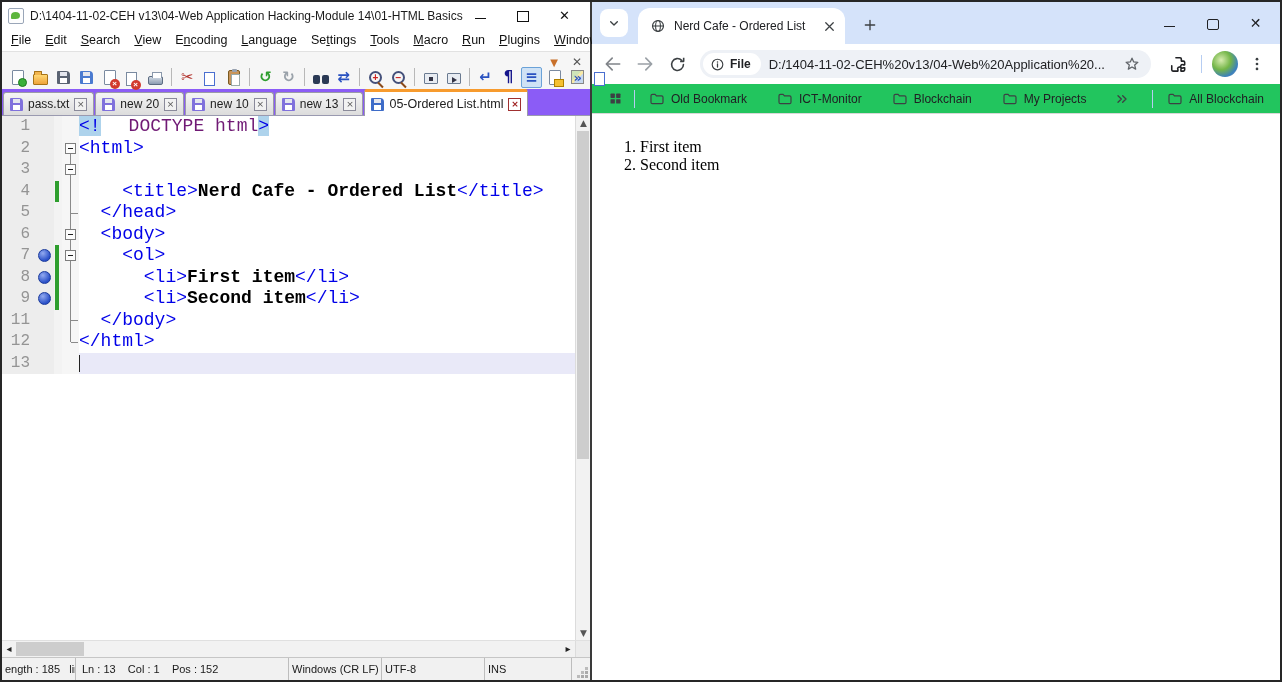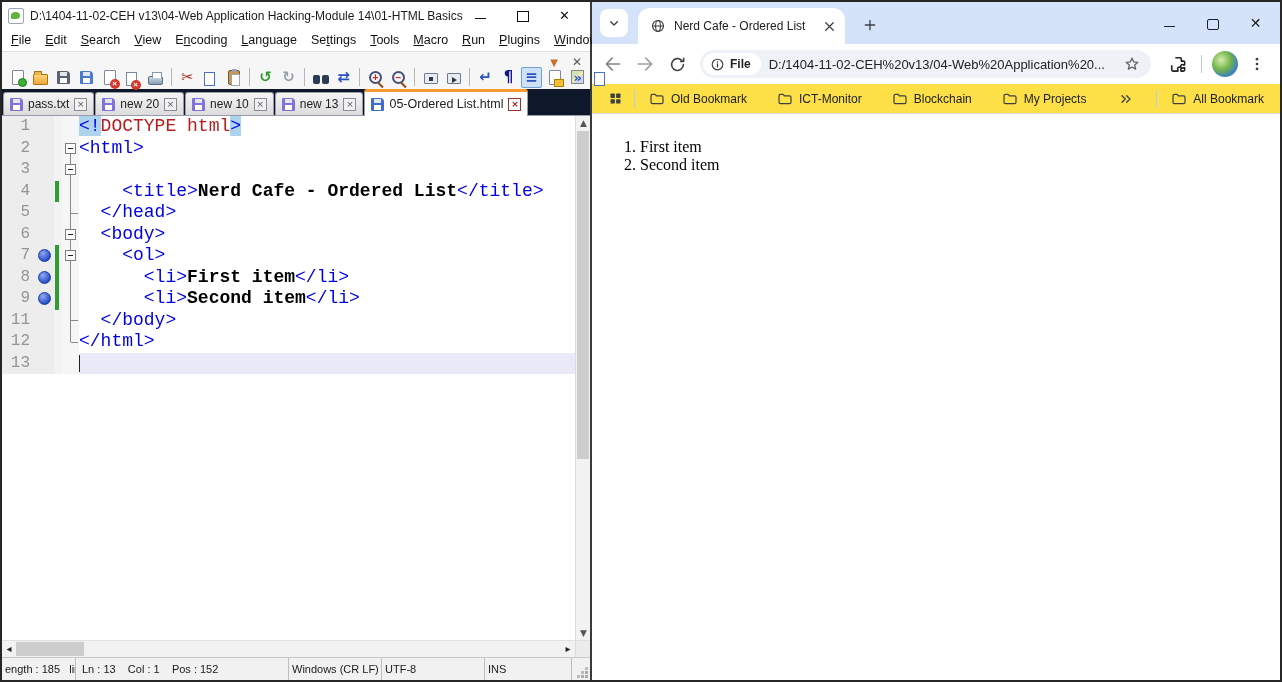--- a/index.html
+++ b/index.html
@@ -54,21 +54,21 @@
   .k-binoc{width:16px;height:9px;position:relative;margin-top:5px;}
   .k-binoc::before,.k-binoc::after{content:"";position:absolute;top:0;width:7px;height:9px;background:#2b3a55;border-radius:2px;}
   .k-binoc::before{left:0;}.k-binoc::after{right:0;}
   .k-zoom{width:13px;height:13px;border:2px solid #44507a;border-radius:50%;position:relative;color:#c22;font:bold 10px/9px "Liberation Sans",sans-serif;text-align:center;}
   .k-zoom::after{content:"";position:absolute;right:-4px;bottom:-4px;width:7px;height:2px;background:#8a4a1a;transform:rotate(45deg);}
   .k-macro{width:14px;height:11px;background:#e8ecf2;border:1px solid #6a7a90;border-radius:1px;position:relative;margin-top:3px;}
   .k-macro::after{content:"";position:absolute;left:4px;top:3px;width:4px;height:4px;background:#334;}
   .k-macro.play::after{width:0;height:0;background:none;border-left:5px solid #334;border-top:3px solid transparent;border-bottom:3px solid transparent;}
   .k-map{width:13px;height:14px;border:1px solid #888;background:linear-gradient(135deg,#cfe4b8 0 40%,#f7e9a8 40% 58%,#c5d8f0 58%);}
 
-  .np-tabbar{height:27px;background:#0f172a;display:flex;align-items:flex-end;padding-left:1px;flex:none;border-bottom:1px solid #9a9ab0;}
+  .np-tabbar{height:27px;background:#8b5cf6;display:flex;align-items:flex-end;padding-left:1px;flex:none;border-bottom:1px solid #9a9ab0;}
   .np-tab{height:23px;display:flex;align-items:center;gap:5px;padding:0 6px;background:linear-gradient(#f5f5f5,#dcdcdc);
           border:1px solid #9a9aa8;border-bottom:none;border-radius:3px 3px 0 0;font-size:12px;color:#222;margin-right:1px;flex:none;}
   .np-tab.active{height:27px;background:#fff;border-top:3px solid #f79b2e;margin-bottom:-1px;font-size:12.5px;}
   .tab-close{width:13px;height:13px;border:1px solid #8a8a9a;background:#f2f2f2;font-size:9px;line-height:11px;text-align:center;color:#555;font-family:"DejaVu Sans",sans-serif;}
   .np-tab.active .tab-close{border-color:#a03030;color:#a02020;background:#fff;font-weight:bold;}
 
   .np-editor{flex:1;display:flex;background:#fff;overflow:hidden;position:relative;}
   .np-gutter-area{flex:1;overflow:hidden;font-family:"Liberation Mono",monospace;}
   .ed-line{display:flex;height:21.5px;align-items:stretch;}
   .ln{width:34px;flex:none;text-align:right;padding-right:6px;color:#949494;background:#ededed;font-size:16px;line-height:21.5px;}
@@ -79,21 +79,21 @@
   .chc .cb{position:absolute;left:1px;top:0;bottom:0;width:4px;background:#2e9e2e;}
   .fold{width:17px;flex:none;background:#f6f6f6;position:relative;}
   .fold .vl{position:absolute;left:8px;width:1px;background:#8a8a8a;}
   .fold .stub{position:absolute;left:9px;top:50%;width:7px;height:1px;background:#8a8a8a;}
   .fold .fbx{position:absolute;left:3px;top:50%;margin-top:-5.5px;width:11px;height:11px;background:#fcfcfc;border:1px solid #7e7e7e;}
   .fold .fbx::after{content:"";position:absolute;left:2px;top:4px;width:5px;height:1px;background:#202020;}
   .code{flex:1;white-space:pre;font-size:18px;line-height:21.5px;color:#111;position:relative;}
   .code.cur{background:#e9e9f8;}
   .caret{position:absolute;left:0;top:2px;bottom:2px;width:1px;background:#222;}
   .sg-tag{color:#0000e8;}
-  .sg-plain{color:#b91c1c;}
+  .sg-plain{color:#701a75;padding-left:28px;}
   .sg-bold{color:#000;font-weight:bold;}
   .sg-hltag{color:#0000e8;background:#aed3ec;}
 
   .np-vscroll{width:15px;flex:none;background:#f2f2f2;border-left:1px solid #dcdcdc;position:relative;}
   .vs-up,.vs-dn{position:absolute;left:0;width:15px;height:14px;color:#555;font-size:9px;text-align:center;line-height:14px;font-family:"DejaVu Sans",sans-serif;}
   .vs-up{top:0;}.vs-dn{bottom:0;}
   .vs-thumb{position:absolute;left:1px;width:12px;top:15px;height:328px;background:#cdcdcd;}
 
   .np-hscroll{height:17px;background:#f2f2f2;border-top:1px solid #e0e0e0;display:flex;flex:none;position:relative;}
   .hs-left,.hs-right{width:14px;color:#222;font-size:10px;text-align:center;line-height:16px;flex:none;font-family:"DejaVu Sans",sans-serif;}
@@ -123,21 +123,21 @@
   .br-toolbar{height:40px;background:#fff;display:flex;align-items:center;padding:0 10px 0 8px;gap:6px;flex:none;}
   .nav-btn{width:26px;height:26px;display:flex;align-items:center;justify-content:center;flex:none;border-radius:50%;}
   .omnibox{flex:1;height:28px;background:#eef1f6;border-radius:14px;display:flex;align-items:center;padding:0 10px 0 3px;gap:8px;min-width:0;margin:0 8px 0 4px;}
   .ob-chip{height:22px;background:#fff;border-radius:11px;display:flex;align-items:center;gap:5px;padding:0 10px 0 7px;flex:none;}
   .ob-chip-label{font-size:12px;color:#202124;font-weight:bold;}
   .ob-url{font-size:13px;color:#202124;white-space:nowrap;overflow:hidden;flex:1;}
   .br-sep{width:1px;height:18px;background:#b6cdf2;margin:0 4px;flex:none;}
   .avatar{width:26px;height:26px;border-radius:50%;flex:none;
           background:radial-gradient(circle at 35% 35%,#d8ecb0,#74b648 40%,#3a7fc0 72%,#e2d49e);}
 
-  .br-bookmarks{height:29px;background:#fde047;display:flex;align-items:center;padding:0 12px;gap:0;font-size:12px;color:#202124;flex:none;}
+  .br-bookmarks{height:29px;background:#22c55e;display:flex;align-items:center;padding:0 12px;gap:0;font-size:12px;color:#202124;flex:none;}
   .bm-item{display:flex;align-items:center;gap:6px;padding:0 2px;margin-right:26px;flex:none;}
   .bm-spacer{flex:1;}
   .bm-chev{margin-right:10px;display:flex;align-items:center;}
 
   .br-content{flex:1;background:#fff;border-top:1px solid #d8d8d8;overflow:hidden;}
   .br-page{font-family:"Liberation Serif",serif;font-size:16px;color:#000;padding:8px;}
   .br-page ol{margin:16px 0 0 0;padding-left:40px;line-height:1.1;}
 
   svg{display:block;}
 </style>
@@ -560,21 +560,21 @@
       <span class="bm-chev">
         <svg width="16" height="16" viewBox="0 0 24 24">
             <path d="M6 7l5 5-5 5M13 7l5 5-5 5" fill="none" stroke="#3c4043" stroke-width="2" stroke-linecap="round" stroke-linejoin="round"></path>
           </svg>
       </span>
       <span class="br-sep" style="margin:0 12px"></span>
       <span class="bm-item" style="margin-right:2px">
         <svg width="16" height="16" viewBox="0 0 24 24">
             <path d="M3 7.2C3 6 4 5 5.2 5h4l1.9 2.2h7.7c1.2 0 2.2 1 2.2 2.2v7.4c0 1.2-1 2.2-2.2 2.2H5.2C4 19 3 18 3 16.8z" fill="none" stroke="#3c4043" stroke-width="1.8" stroke-linejoin="round"></path>
           </svg>
-        <span>All Bookmark</span>
+        <span>All Blockchain</span>
       </span>
     </div>
 
     <div class="br-content">
       <div class="br-page">
         <ol id="brList">
             <li>First item</li>
             <li>Second item</li>
           </ol>
       </div>

